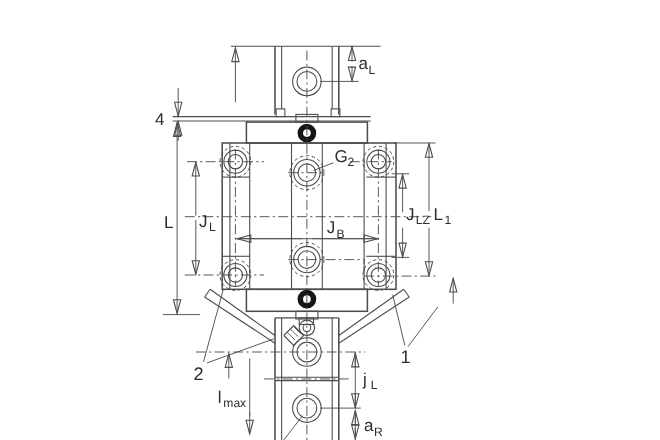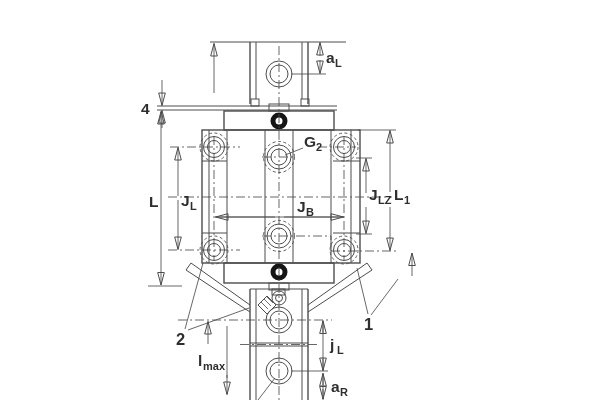--- a/index.html
+++ b/index.html
@@ -1,17 +1,17 @@
 <!DOCTYPE html>
 <html style="--line: #4d4d4d; --text: #2e2e2e; --port_fill: #151515; --background: #ffffff;"><head>
 <meta charset="utf-8">
 <style>
   :root { --line:#4d4d4d; --text:#2e2e2e; --port_fill:#151515; --background:#ffffff; }
   html,body { margin:0; padding:0; background:var(--background,#fff); }
-  .stage { width:600px; height:400px; position:relative; background:var(--background,#fff);font-weight:bold; }
+  .stage { width:600px; height:400px; position:relative; background:var(--background,#fff); }
   svg { display:block; }
   svg line, svg rect, svg circle, svg path, svg polyline { stroke:var(--line); fill:none; }
   .w14 { stroke-width:1.4; } .w1 { stroke-width:1; } .thin { stroke-width:0.85; }
   .cl  { stroke-width:0.85; stroke-dasharray:9 3 2 3; }
   .dsh { stroke-width:0.85; stroke-dasharray:4 3; }
   .dc  { stroke-width:0.9;  stroke-dasharray:3 2.5; }
   text { font-family:"Liberation Sans", sans-serif; font-size:15.5px; fill:var(--text); stroke:none; }
   .sub { font-size:11px; }
   .callout { font-size:16.5px; }
   .port { stroke:var(--port_fill); stroke-width:5; fill:#fff; }

